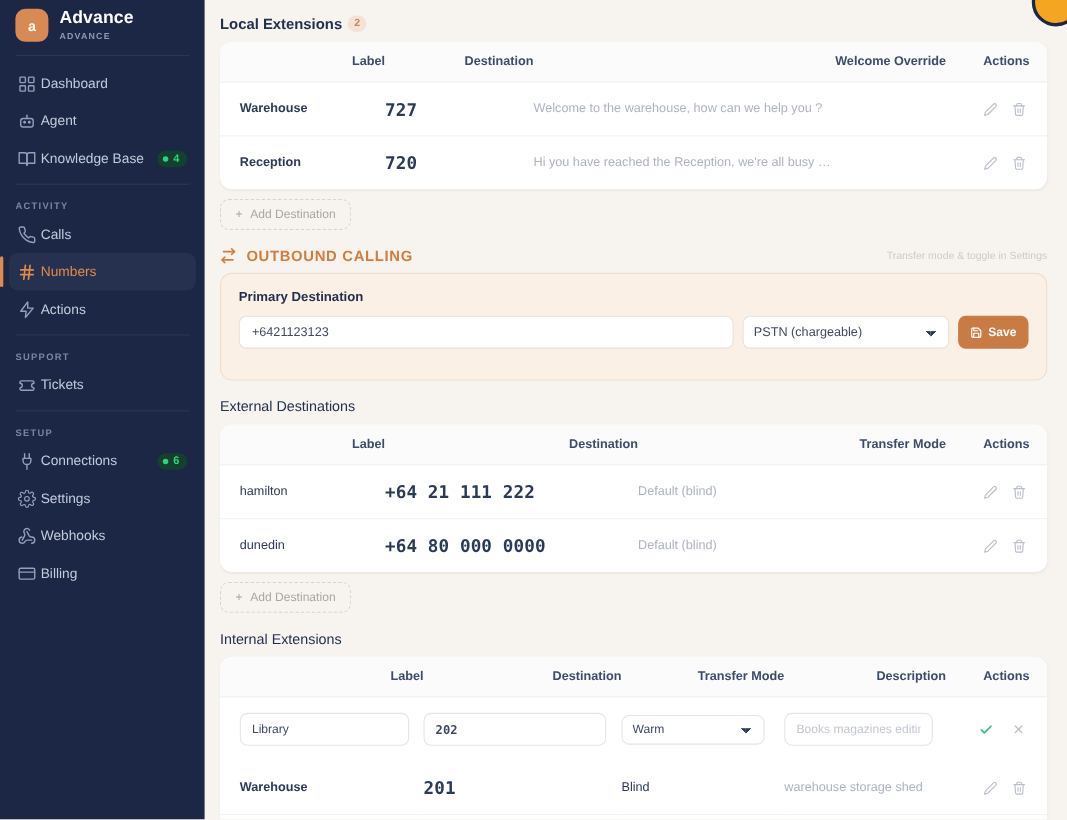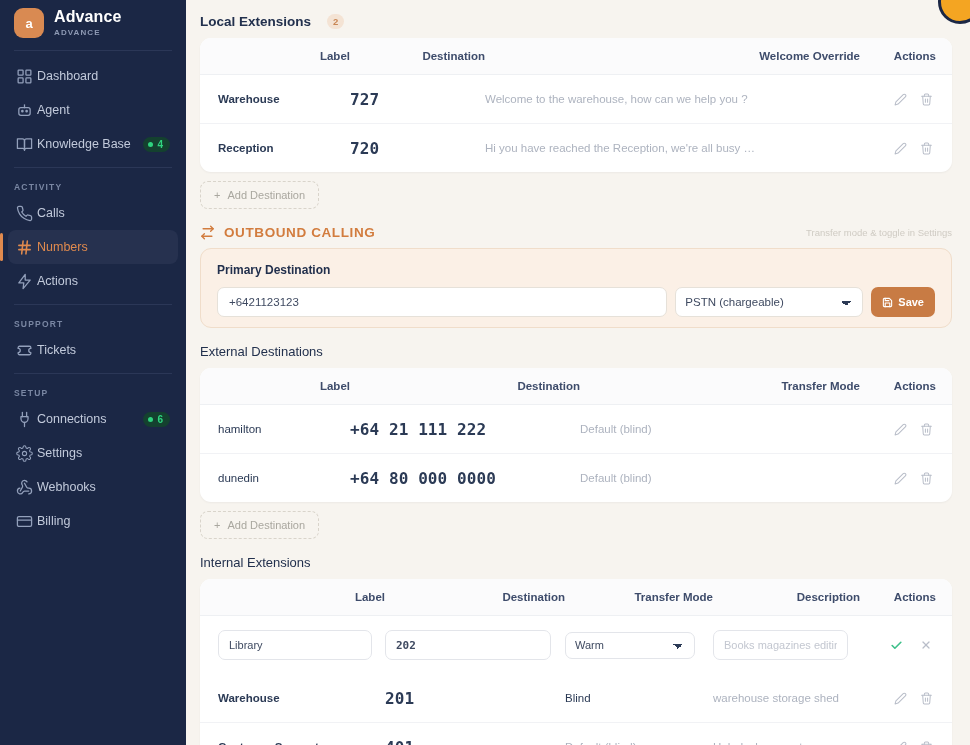--- a/index.html
+++ b/index.html
@@ -80,21 +80,21 @@
 
   .corner-avatar {
     position: absolute; right: -12px; top: -20px;
     width: 44px; height: 44px; border-radius: 50%;
     background: #f4a522;
     border: 3px solid #1b2745;
   }
 
   .sect-title {
     font-size: 13.5px; font-weight: 700; color: #22304d;
-    display: flex; align-items: flex-start; gap: 16px;
+    display: flex; align-items: flex-start; gap: 5px;
   }
   .count-badge {
     background: #f4e3d4; color: #c98755;
     border-radius: 8px; font-size: 9.5px; font-weight: 600;
     padding: 1px 6px; line-height: 13px;
   }
 
   .card {
     background: #ffffff;
     border-radius: 11px;
@@ -151,21 +151,21 @@
   }
   .ob-title {
     display: flex; align-items: center; gap: 9px;
     color: #d27c3e; font-size: 13.5px; font-weight: 700; letter-spacing: .6px;
   }
   .ob-hint { margin-left: auto; color: #cfcbc3; font-size: 9.5px; }
   .ob-card {
     background: #fbf0e6;
     border: 1px solid #f0ddca;
     border-radius: 11px;
-    padding: 14px 16px 10px 16px;
+    padding: 14px 16px 28px 16px;
   }
   .ob-label { font-size: 12px; font-weight: 700; color: #22304d; margin-bottom: 10px; }
   .ob-row { display: flex; align-items: center; gap: 8px; }
   .txt-input {
     flex: 1 1 auto; height: 30px;
     border: 1px solid #e6e1d9; border-radius: 7px;
     background: #fff; padding: 0 11px;
     font-family: inherit; font-size: 11.5px; color: #3f4a61;
     outline: none;
   }

